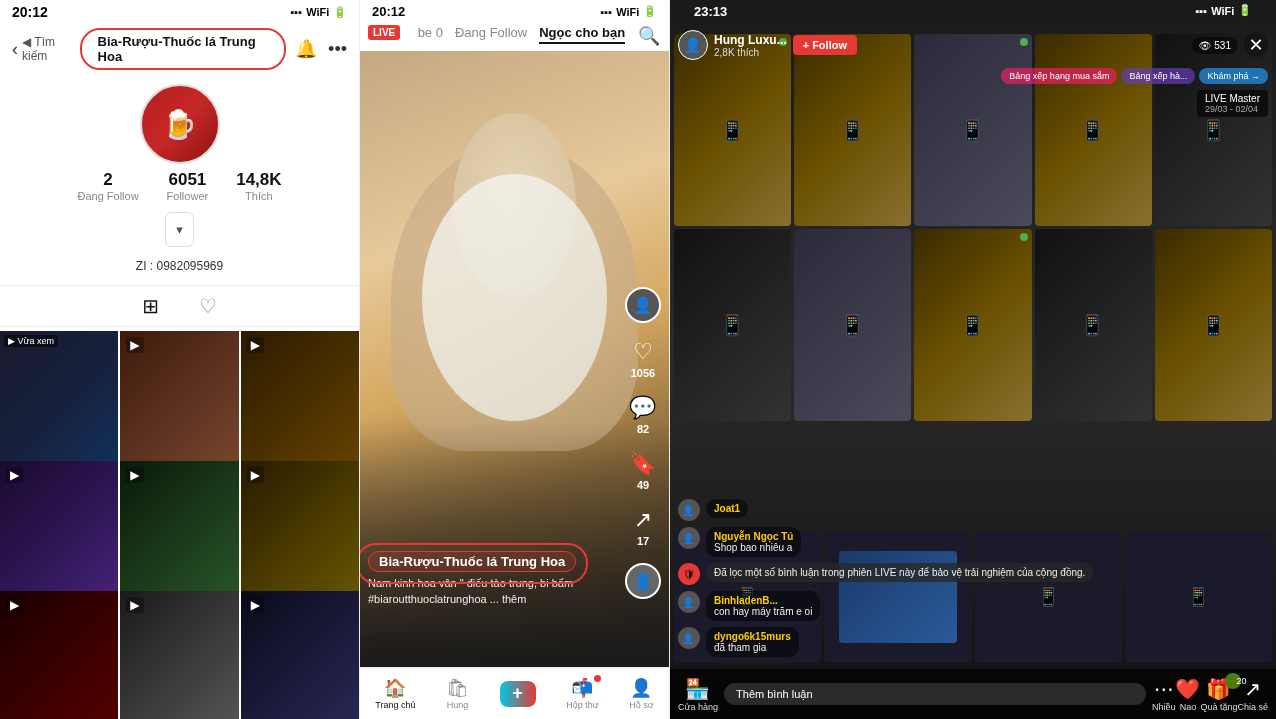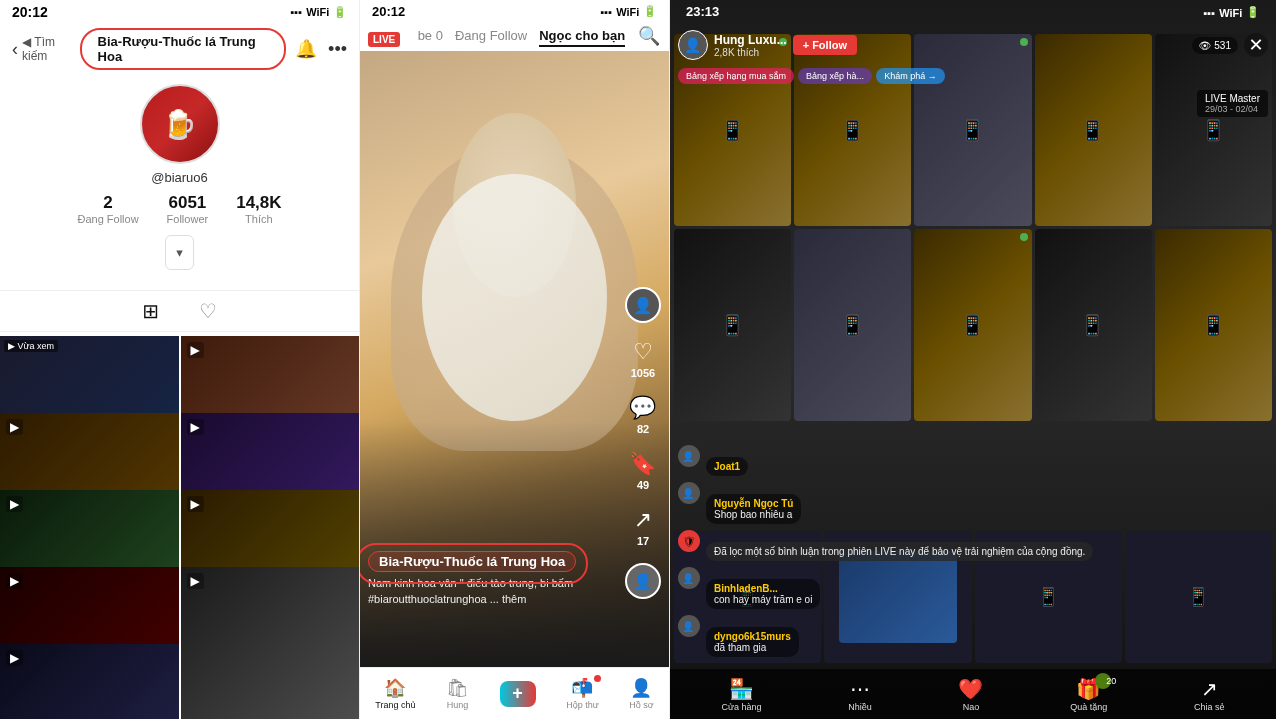--- a/index.html
+++ b/index.html
@@ -150,21 +150,21 @@
       border-top: 1px solid #eee;
       border-bottom: 1px solid #eee;
       padding: 8px 0;
       margin-bottom: 4px;
     }
     .profile-tab { font-size: 20px; color: #888; cursor: pointer; }
     .profile-tab.active { color: #111; }
 
     .video-grid {
       display: grid;
-      grid-template-columns: repeat(2, 1fr);
+      grid-template-columns: repeat(3, 1fr);
       gap: 2px;
       overflow-y: auto;
       flex: 1;
     }
     .video-thumb {
       position: relative;
       background: #222;
       aspect-ratio: 3/4;
       overflow: hidden;
     }
@@ -221,21 +221,21 @@
       display: flex;
       justify-content: space-between;
       align-items: center;
       padding: 4px 12px;
       font-size: 13px;
       font-weight: 700;
       background: #fff;
     }
     .feed-nav-bar {
       display: flex;
-      align-items: flex-end;
+      align-items: flex-start;
       justify-content: space-between;
       padding: 2px 8px 4px 8px;
       background: #fff;
     }
     .live-badge {
       background: #e53935;
       color: #fff;
       font-size: 10px;
       font-weight: 700;
       padding: 2px 5px;
@@ -384,22 +384,22 @@
       height: 719px;
       background: #111;
       display: flex;
       flex-direction: column;
       overflow: hidden;
       position: relative;
     }
     .live-status-bar {
       display: flex;
       justify-content: space-between;
-      align-items: flex-end;
-      padding: 4px 16px;
+      align-items: flex-start;
+      padding: 4px 24px;
       font-size: 13px;
       font-weight: 700;
       color: #fff;
       position: absolute;
       top: 0;
       left: 0;
       right: 0;
       z-index: 10;
     }
     .live-bg {
@@ -512,20 +512,21 @@
     .live-tags {
       position: absolute;
       top: 68px;
       left: 0;
       right: 0;
       display: flex;
       gap: 4px;
       padding: 0 8px;
       z-index: 11;
       overflow: hidden;
+      justify-content: flex-end;
     }
     .live-tag {
       background: rgba(0,0,0,0.6);
       color: #fff;
       font-size: 9px;
       padding: 3px 8px;
       border-radius: 12px;
       white-space: nowrap;
     }
     .live-tag.pink { background: rgba(233,30,99,0.7); }
@@ -570,21 +571,20 @@
       justify-content: center;
       flex-shrink: 0;
     }
     .chat-bubble {
       background: rgba(0,0,0,0.5);
       border-radius: 10px;
       padding: 4px 8px;
       color: #fff;
       font-size: 10px;
       max-width: 85%;
-      margin-top: 12px;
     }
     .chat-username { font-weight: 700; color: #ffcc00; font-size: 10px; }
     .chat-text { color: #eee; font-size: 10px; }
 
     .live-bottom-actions {
       position: absolute;
       bottom: 0;
       left: 0;
       right: 0;
       height: 50px;
@@ -681,21 +681,20 @@
       <span class="more-icon" style="position:relative;right:auto;left:auto;">•••</span>
     </div>
   </div>
 
   <div class="profile-avatar-wrap">
     <div class="profile-avatar">
       <span>🍺</span>
     </div>
   </div>
 
-  <div class="profile-handle">@biaruo6</div>
 
   <div class="profile-stats">
     <div class="stat-item">
       <span class="stat-num">2</span>
       <span class="stat-label">Đang Follow</span>
     </div>
     <div class="stat-item">
       <span class="stat-num">6051</span>
       <span class="stat-label">Follower</span>
     </div>
@@ -703,20 +702,21 @@
       <span class="stat-num">14,8K</span>
       <span class="stat-label">Thích</span>
     </div>
   </div>
 
   <div class="follow-row">
     <button class="dropdown-btn">▾</button>
   </div>
 
   <div class="profile-bio">
+    <div>ZI : 0982095969</div>
   </div>
 
   <div class="profile-tabs">
     <span class="profile-tab active">⊞</span>
     <span class="profile-tab">♡</span>
   </div>
 
   <div class="video-grid">
 
     <div class="video-thumb vt1">
@@ -945,20 +945,23 @@
         <span class="chat-text">đã tham gia</span>
       </div>
     </div>
   </div>
 
   <div class="live-bottom-actions">
     <div class="live-action-item">
       <span class="live-action-icon">🏪</span>
       <span class="live-action-label">Cửa hàng</span>
     </div>
+    <div class="live-input-area">
+      <span>Thêm bình luận</span>
+    </div>
     <div class="live-action-item">
       <span class="live-action-icon">⋯</span>
       <span class="live-action-label">Nhiều</span>
     </div>
     <div class="live-action-item">
       <span class="live-action-icon">❤️</span>
       <span class="live-action-label">Nao</span>
     </div>
     <div class="live-action-item" style="position:relative;">
       <span class="live-action-icon">🎁</span>

